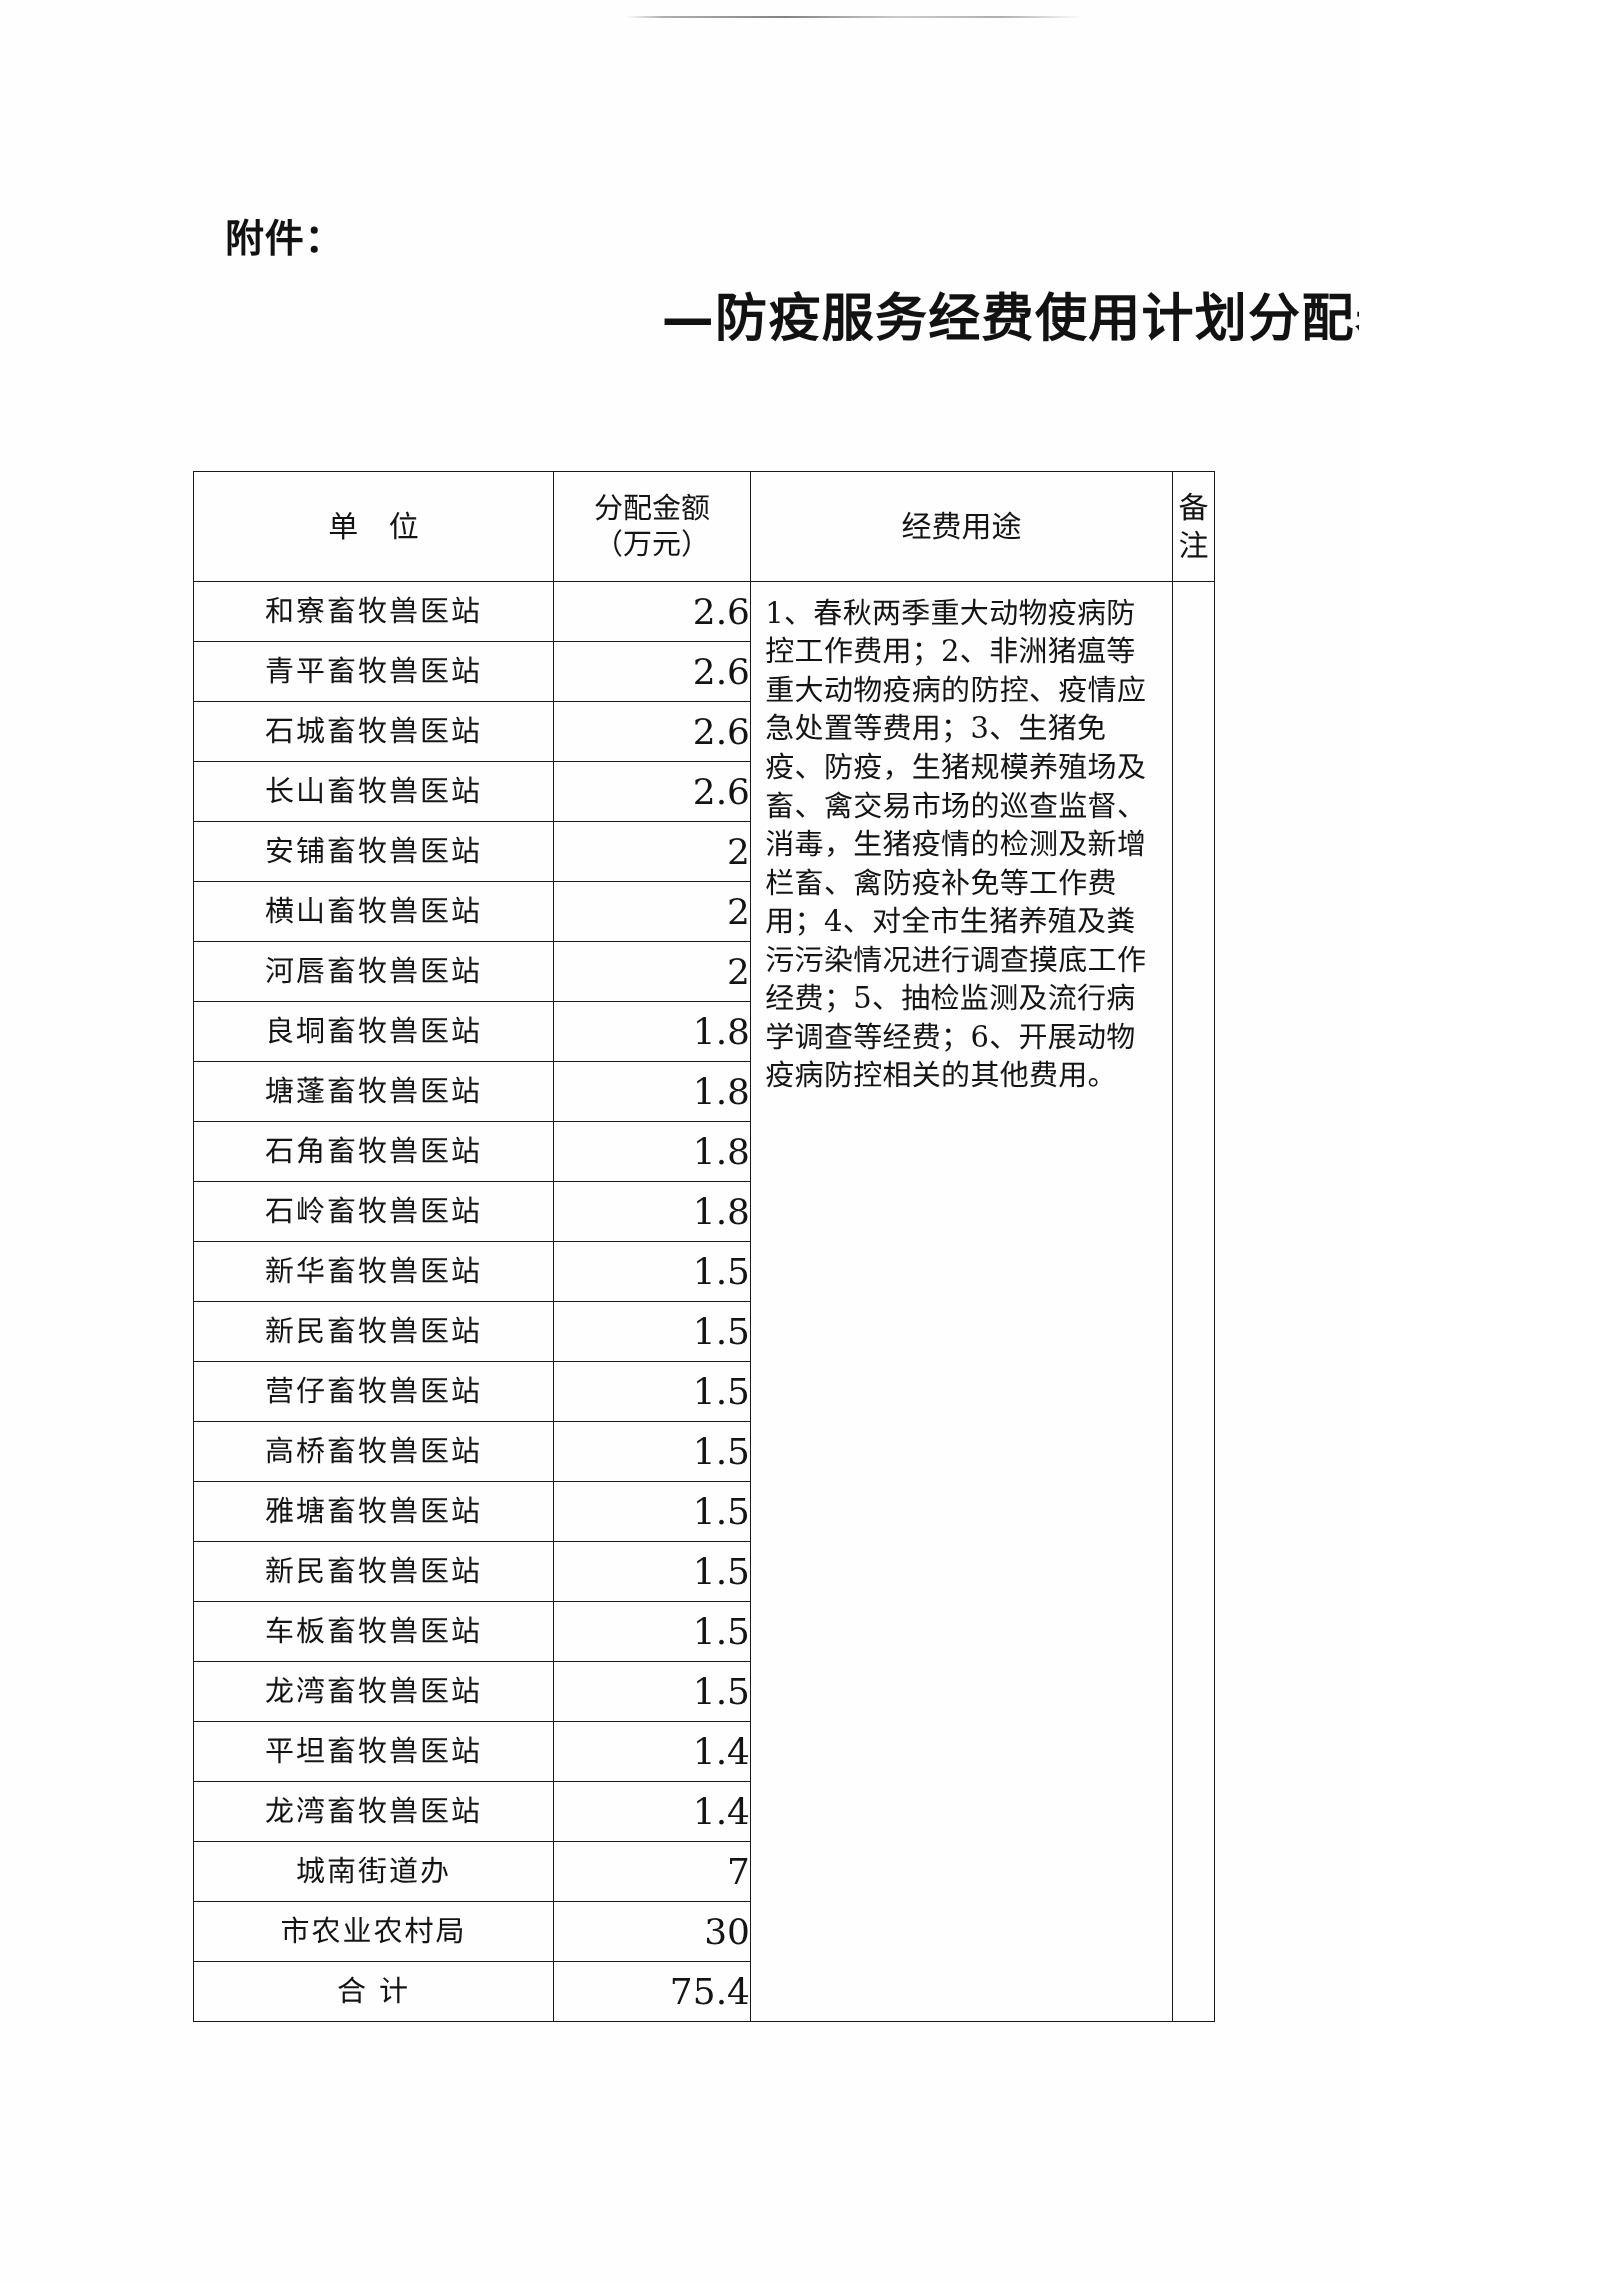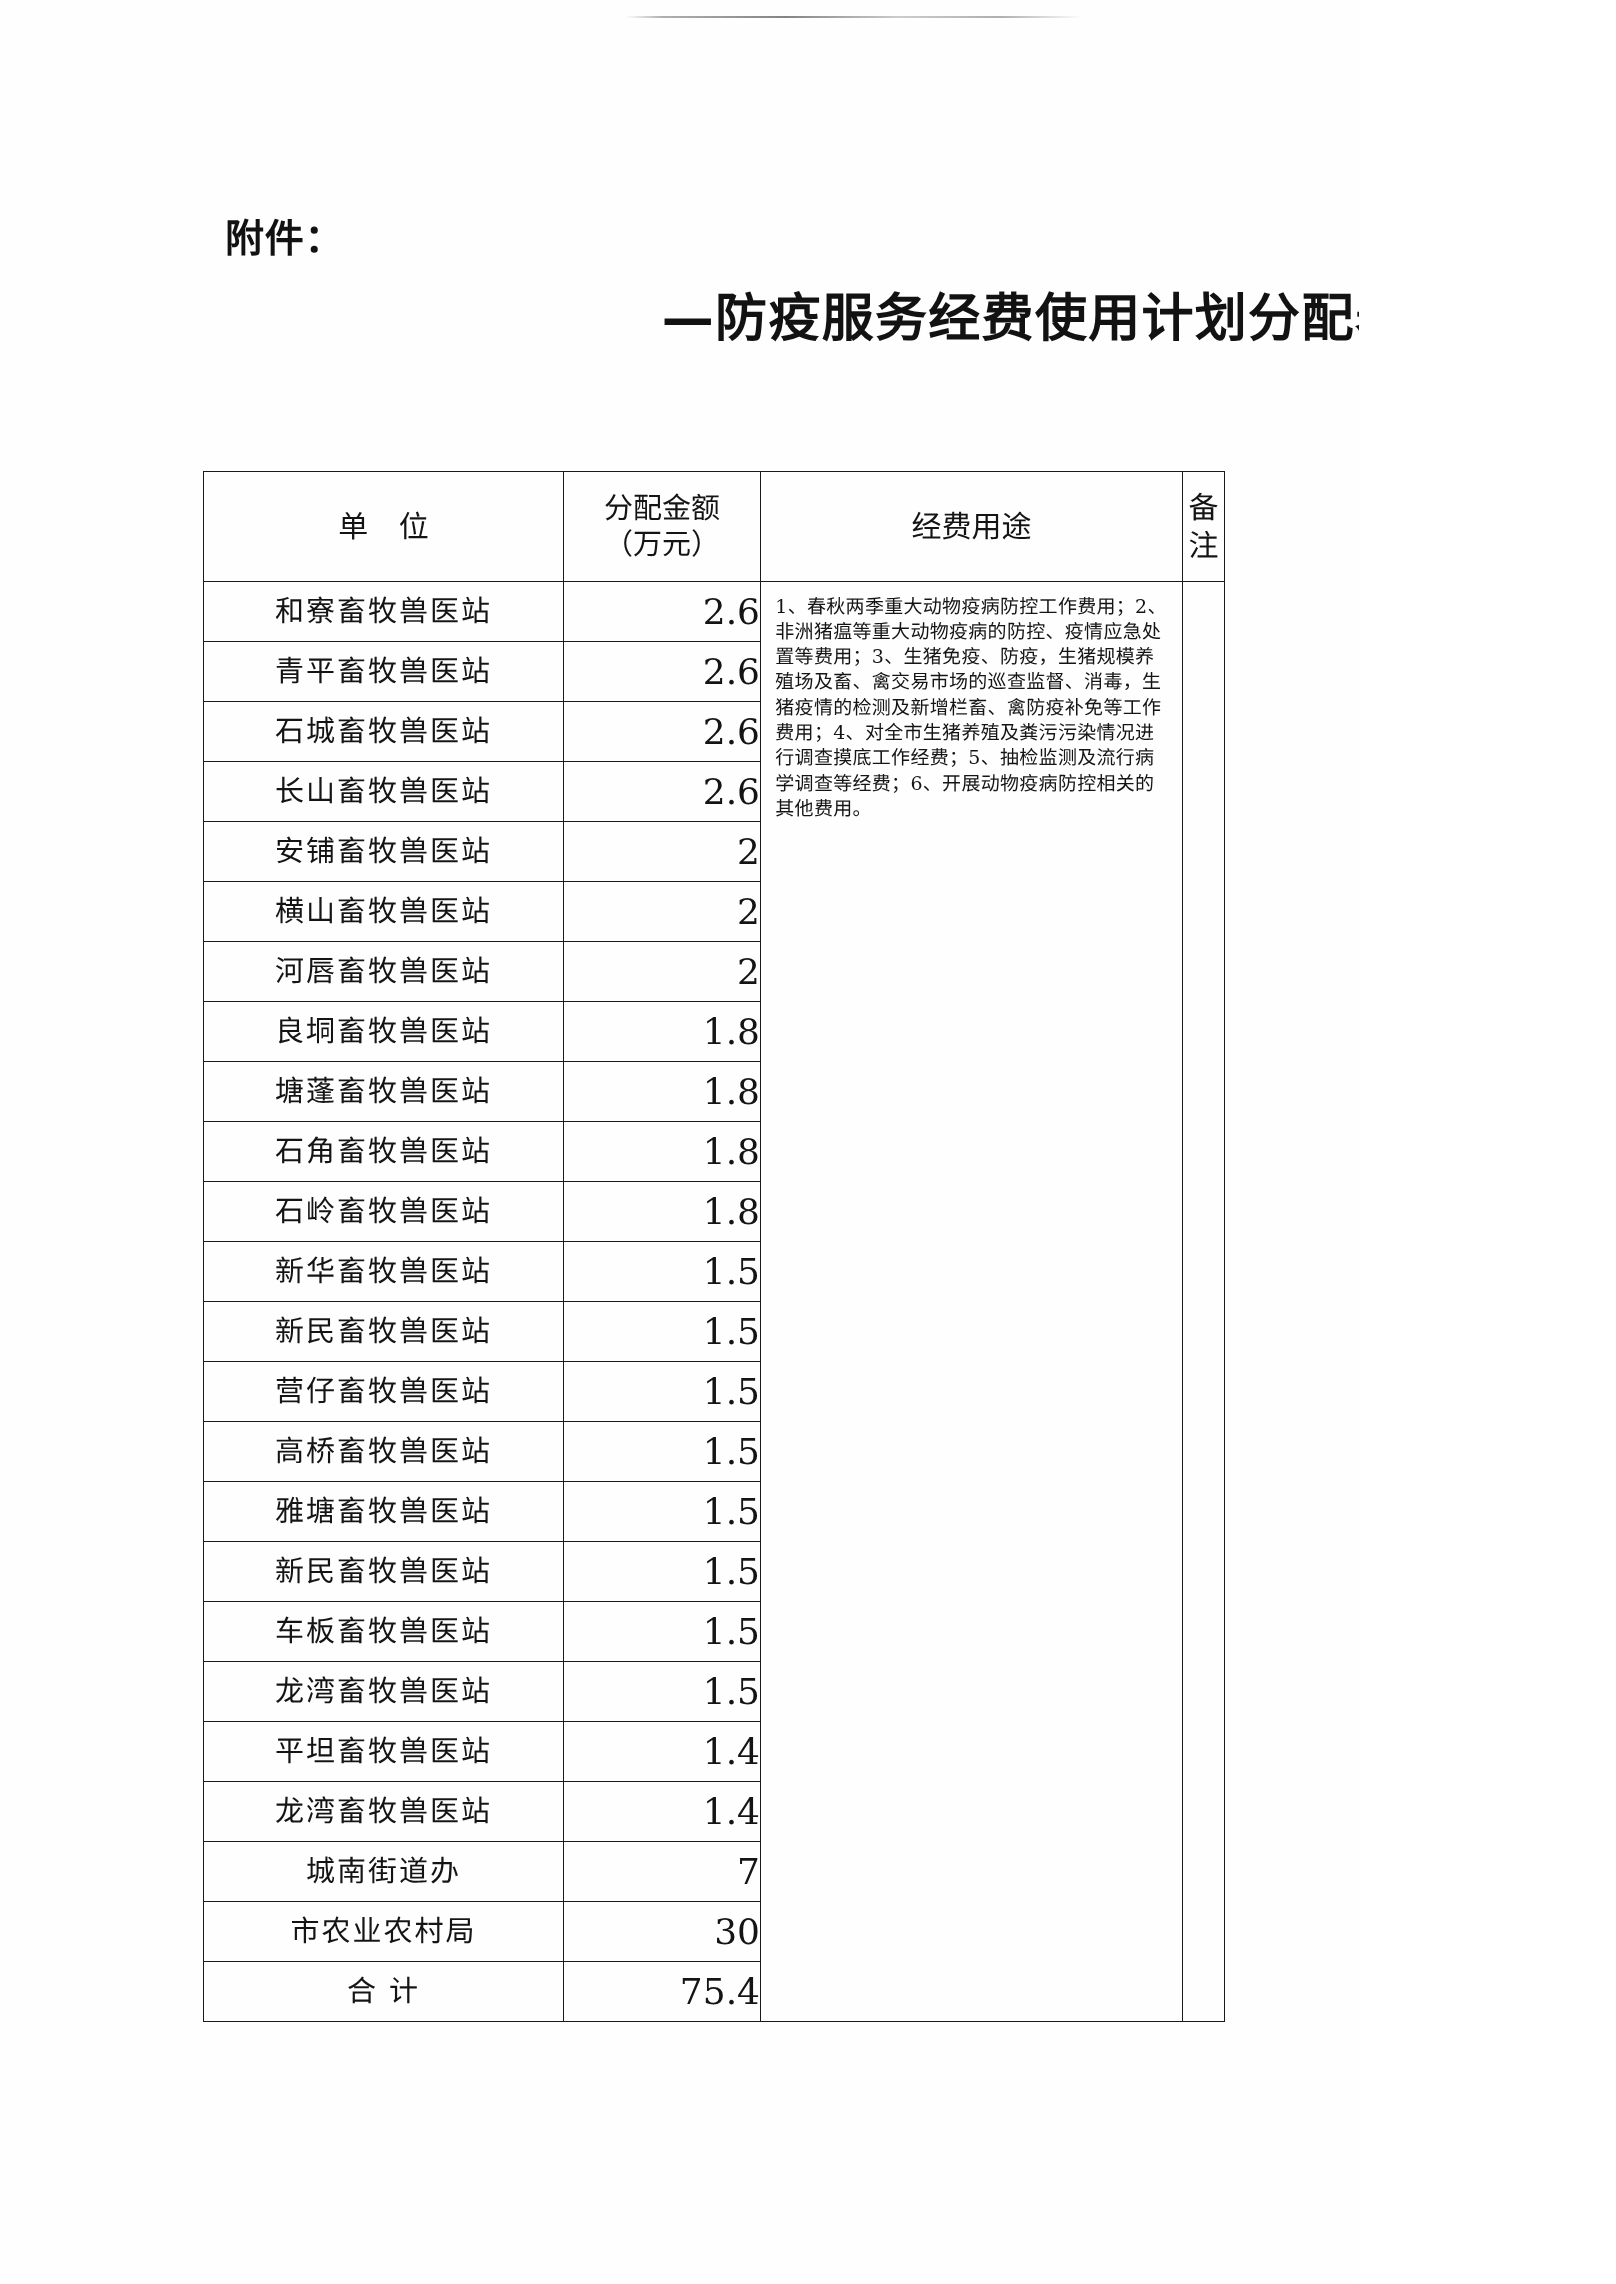--- a/index.html
+++ b/index.html
@@ -63,21 +63,21 @@
   .doc-title .ln {
     display: block;
     white-space: nowrap;
   }
   .doc-title .ln-1 { text-align: left; padding-left: 7.8px; }
   .doc-title .ln-2 { text-align: right; padding-left: 117px; }
 
   
   .alloc-table {
     position: absolute;
-    left: 203px;
+    left: 193px;
     top: 471px;
     width: 1020px;
     border-collapse: collapse;
     table-layout: fixed;
     font-size: 29px;
     border-radius: 30px;
   }
   .alloc-table td, .alloc-table th {
     border: 1.3px solid #1a1a1a;
     padding: 0;
@@ -115,21 +115,21 @@
   }
   td.cell-amount {
     text-align: right;
     font-size: 36px;
     font-family: "DejaVu Serif", "Liberation Serif", serif;
   }
   td.cell-usage {
     vertical-align: top;
     text-align: left;
     padding: 11.7px 13px 6.5px 14.3px;
-    font-size: 19px;
+    font-size: 29px;
     line-height: 1.33;
     letter-spacing: 0.3px;
   }
   td.cell-remark { background: transparent; }
 
   .usage-body { display: block; white-space: pre-wrap; }
 </style>
 </head>
 <body>
 

